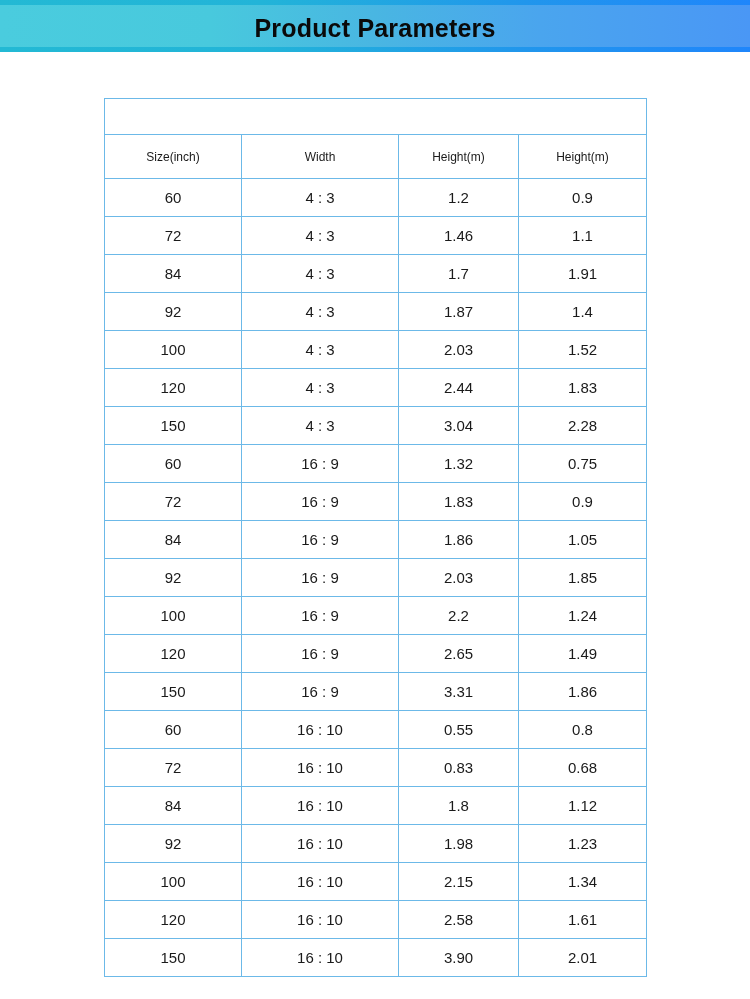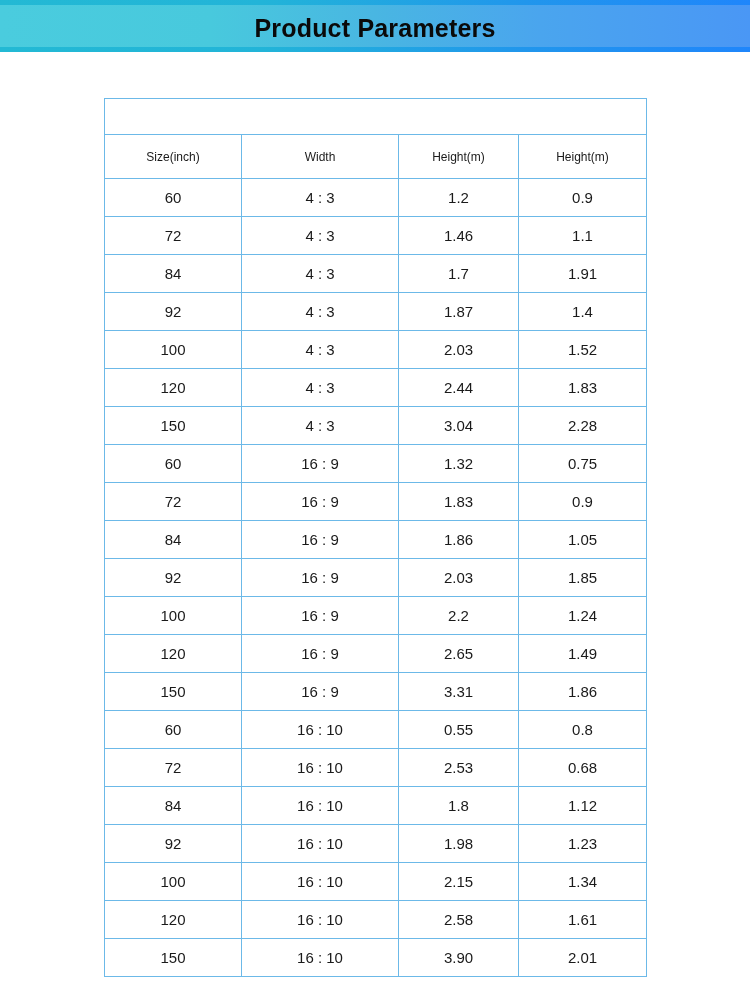--- a/index.html
+++ b/index.html
@@ -203,21 +203,21 @@
       </tr>
       <tr>
         <td>60</td>
         <td>16 : 10</td>
         <td>0.55</td>
         <td>0.8</td>
       </tr>
       <tr>
         <td>72</td>
         <td>16 : 10</td>
-        <td>2.53</td>
+        <td>0.83</td>
         <td>0.68</td>
       </tr>
       <tr>
         <td>84</td>
         <td>16 : 10</td>
         <td>1.8</td>
         <td>1.12</td>
       </tr>
       <tr>
         <td>92</td>

